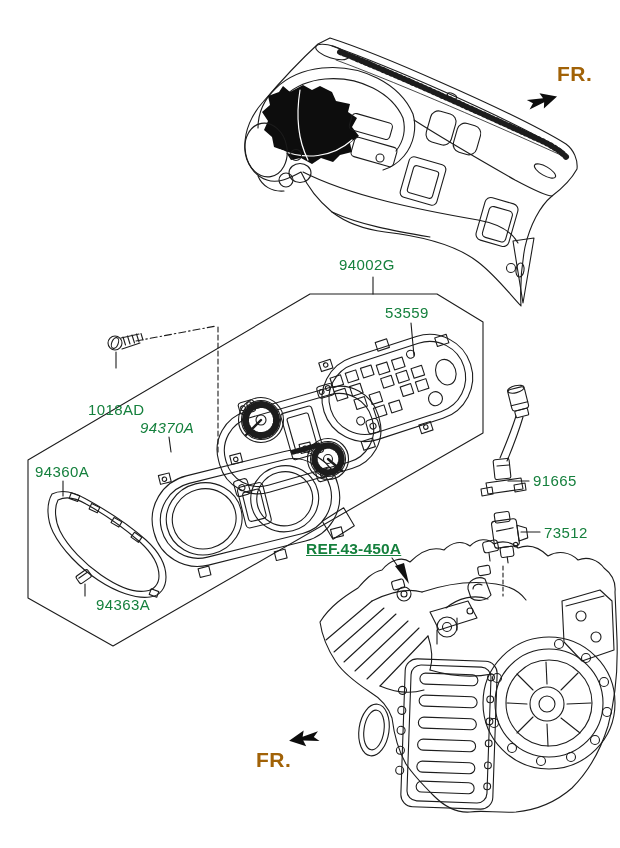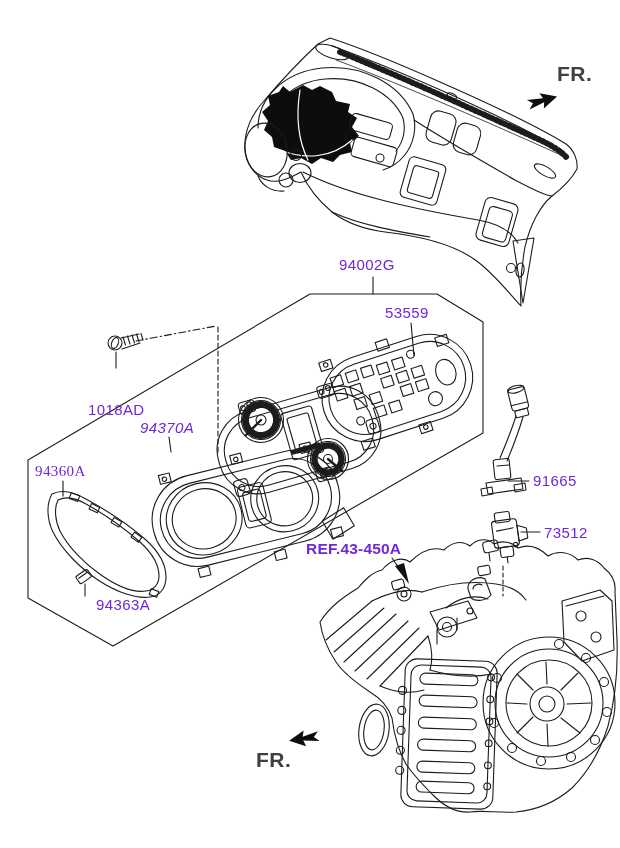--- a/index.html
+++ b/index.html
@@ -3,24 +3,24 @@
 <meta charset="utf-8">
 <style>
   html,body{margin:0;padding:0;background:#fff;}
   .canvas{
     position:relative;width:620px;height:848px;background:#fff;overflow:hidden;
     font-family:"Liberation Sans",sans-serif;
   }
   svg{position:absolute;left:0;top:0;}
   .lineart{stroke:#1c1c1c;fill:none;stroke-width:1.1;stroke-linecap:round;stroke-linejoin:round;}
   .plabel{
-    position:absolute;font-size:15px;color:#6d28d9;letter-spacing:.4px;white-space:nowrap;
+    position:absolute;font-size:15px;color:#15803d;letter-spacing:.4px;white-space:nowrap;
   }
-  .ref{font-weight:bold;font-size:15.5px;letter-spacing:.2px;}
-  .fr{font-size:21px;font-weight:bold;letter-spacing:.5px;color:#404040;}
+  .ref{font-weight:bold;text-decoration:underline;font-size:15.5px;letter-spacing:.2px;}
+  .fr{font-size:21px;font-weight:bold;letter-spacing:.5px;color:#a16207;}
 </style>
 </head>
 <body>
 
 <div class="canvas">
 
 <svg width="620" height="848" viewBox="0 0 620 848">
 
   <g class="lineart">
     <path d="M330,38 C355,46 395,62 440,82 C490,104 540,128 566,144 C574,150 578,160 577,169 C571,180 560,190 552,196 C540,206 530,225 525,247 C521,268 520,288 521,306 C508,292 495,275 478,262 C455,244 420,236 385,232 C362,229 345,222 332,212 C320,202 308,188 301,172 C290,178 278,184 267,180 C254,176 246,163 245,148 C244,131 252,114 263,102 C280,82 305,56 318,44 Z"></path>
@@ -295,21 +295,21 @@
   </g>
   <g>
     <polygon points="30,8 14,0 16,6 0,3 5,8 0,13 16,10 14,16" fill="#0d0d0d" transform="translate(320,744) rotate(171)"></polygon>
   </g>
 </svg>
 
 <div class="plabel" style="left:339px;top:256px;">94002G</div>
 <div class="plabel" style="left:385px;top:304px;">53559</div>
 <div class="plabel" style="left:88px;top:369px;margin-top:32px;">1018AD</div>
 <div class="plabel" style="left:140px;top:419px;font-style:italic;">94370A</div>
-<div class="plabel" style="left:35px;top:463px;font-family:Liberation Serif, serif;">94360A</div>
+<div class="plabel" style="left:35px;top:463px;">94360A</div>
 <div class="plabel" style="left:56px;top:596px;margin-left:40px;">94363A</div>
 <div class="plabel" style="left:533px;top:472px;">91665</div>
 <div class="plabel" style="left:544px;top:524px;">73512</div>
 <div class="plabel ref" style="left:306px;top:540px;">REF.43-450A</div>
 <div class="plabel fr" style="left:557px;top:62px;">FR.</div>
 <div class="plabel fr" style="left:256px;top:748px;">FR.</div>
 
 </div>
 
 </body></html>

